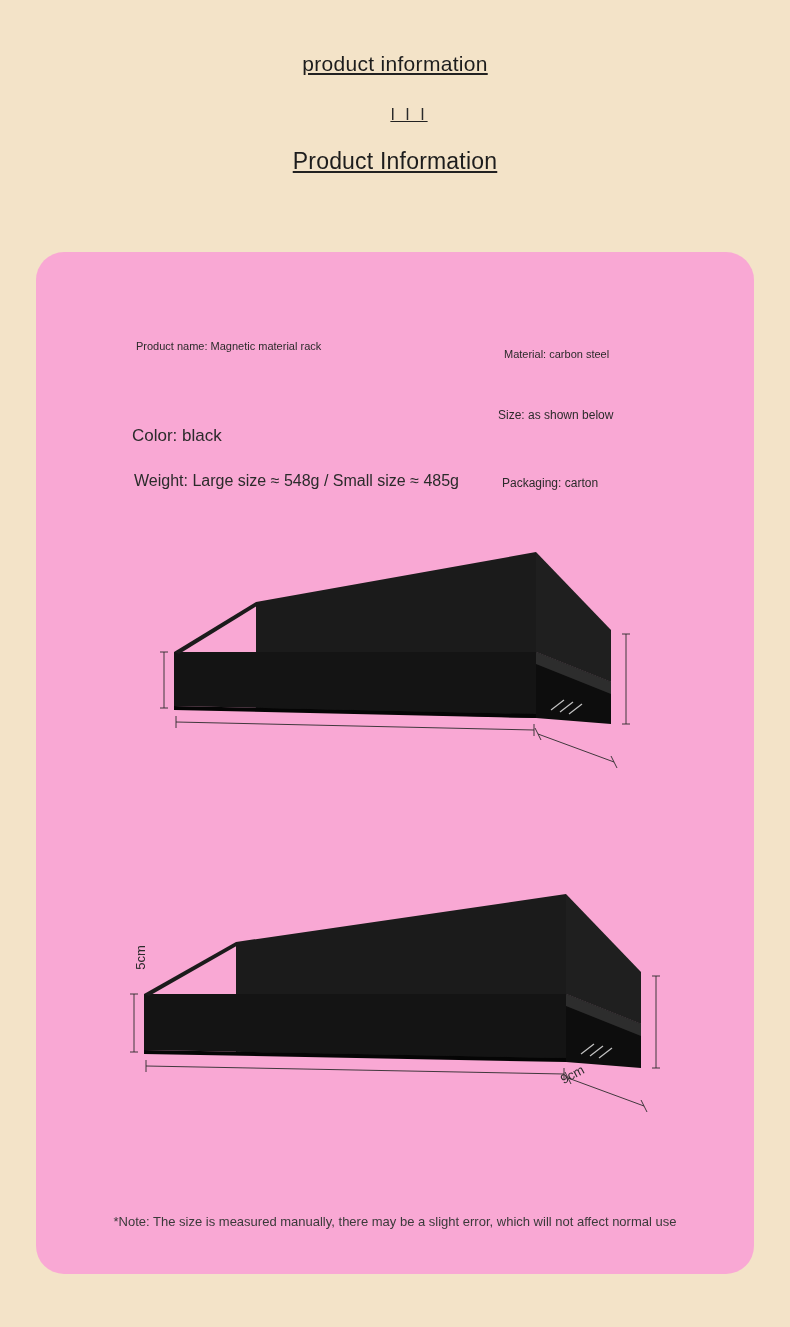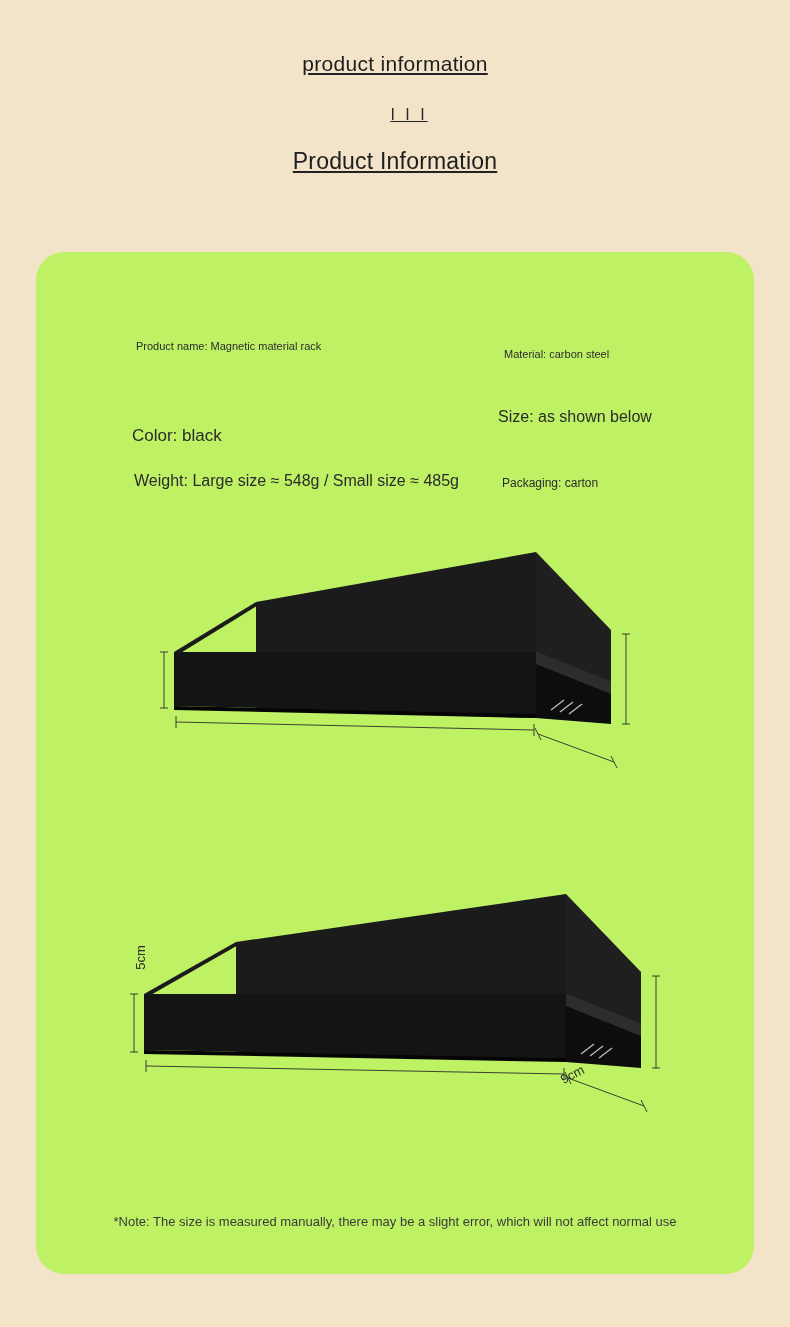--- a/index.html
+++ b/index.html
@@ -50,41 +50,41 @@
     letter-spacing: 0.2px;
   }
 
   
   .card {
     position: absolute;
     left: 36px;
     top: 252px;
     width: 718px;
     height: 1022px;
-    background: #bef264;
+    background: #f9a8d4;
     border-radius: 28px;
   }
 
   
   .specs {
     position: absolute;
     left: 0;
     top: 0;
     width: 100%;
     height: 260px;
   }
   .spec {
     position: absolute;
     white-space: nowrap;
     color: #2b2b2b;
   }
   .spec-name  { left: 100px; top: 88px;  font-size: 11px; }
   .spec-mat   { left: 468px; top: 96px;  font-size: 11px; }
   .spec-color { left: 96px;  top: 150px; font-size: 17px; margin-top: 24px; }
-  .spec-size  { left: 462px; top: 156px; font-size: 16px; }
+  .spec-size  { left: 462px; top: 156px; font-size: 12px; }
   .spec-weight{ left: 98px;  top: 220px; font-size: 16px; text-align: center; }
   .spec-pack  { left: 466px; top: 224px; font-size: 12px; }
 
   
   .figure {
     position: absolute;
     left: 0;
     width: 718px;
   }
   .figure.large { top: 290px; height: 270px; }

